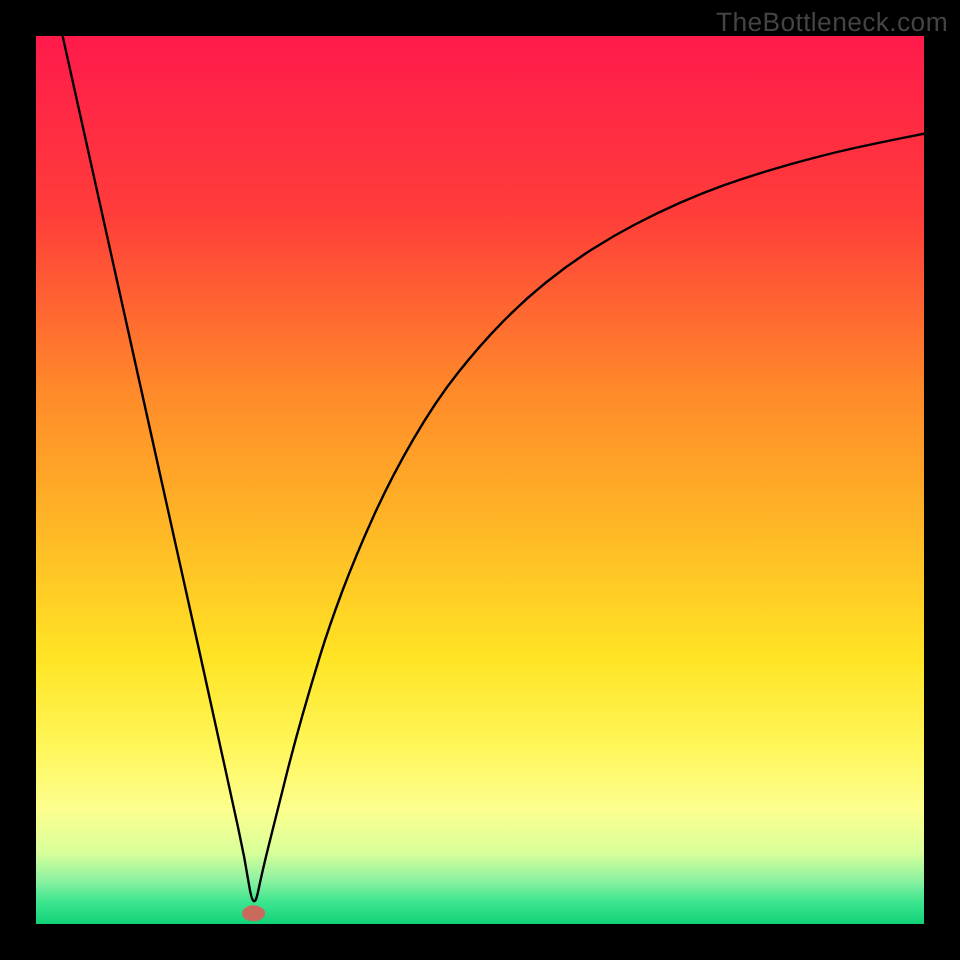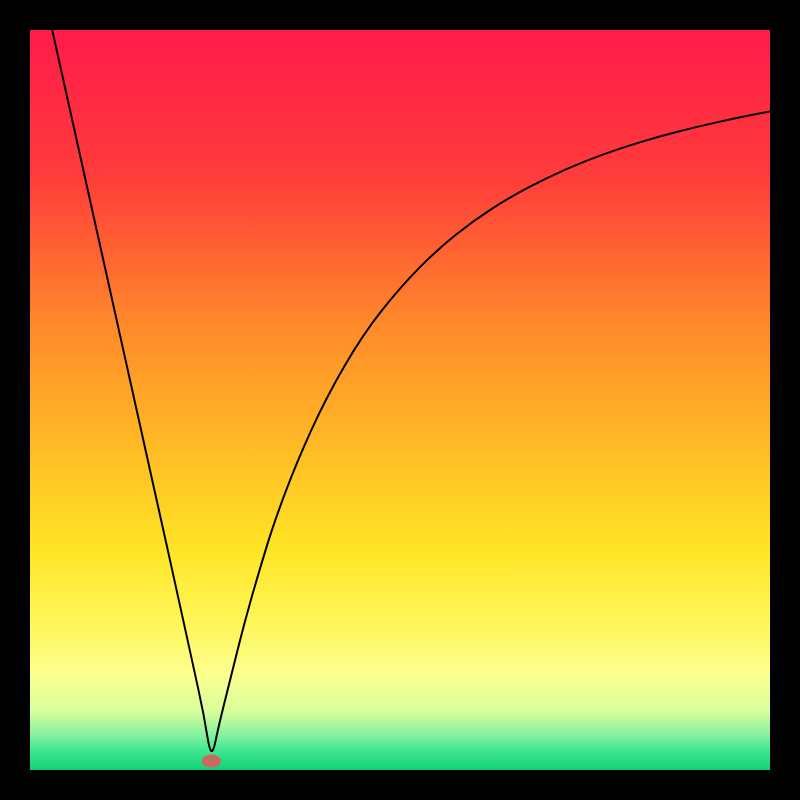--- a/index.html
+++ b/index.html
@@ -36,20 +36,21 @@
     user-select: none;
   }
   svg {
     display: block;
   }
 </style>
 </head>
 <body>
 
 <div class="frame">
+  <div class="watermark">TheBottleneck.com</div>
 
   <div class="plot">
     <svg id="chart-svg" width="740" height="740" viewBox="0 0 740 740" preserveAspectRatio="none">
       <defs>
         <linearGradient id="bg-grad" x1="0" y1="0" x2="0" y2="1">
             <stop offset="0%" stop-color="#ff1a4b"></stop>
             <stop offset="20%" stop-color="#ff3d3a"></stop>
             <stop offset="40%" stop-color="#ff8a2a"></stop>
             <stop offset="55.00000000000001%" stop-color="#ffb626"></stop>
             <stop offset="70%" stop-color="#ffe424"></stop>

